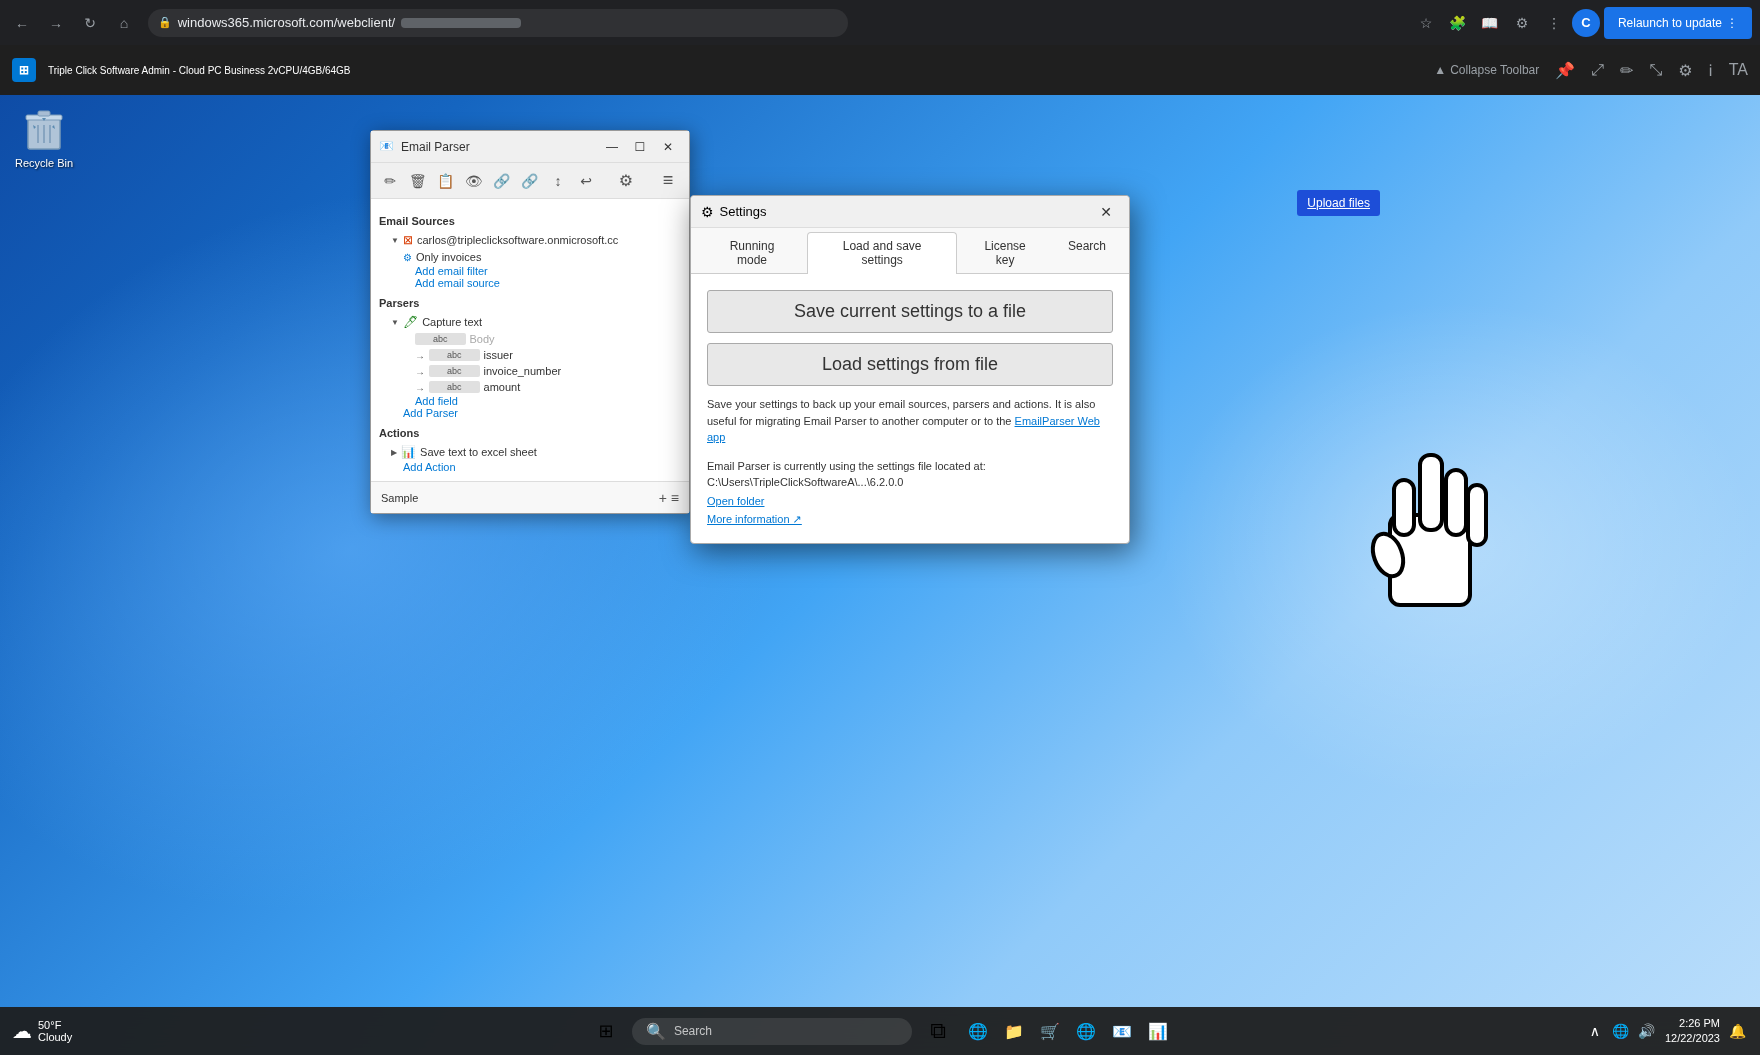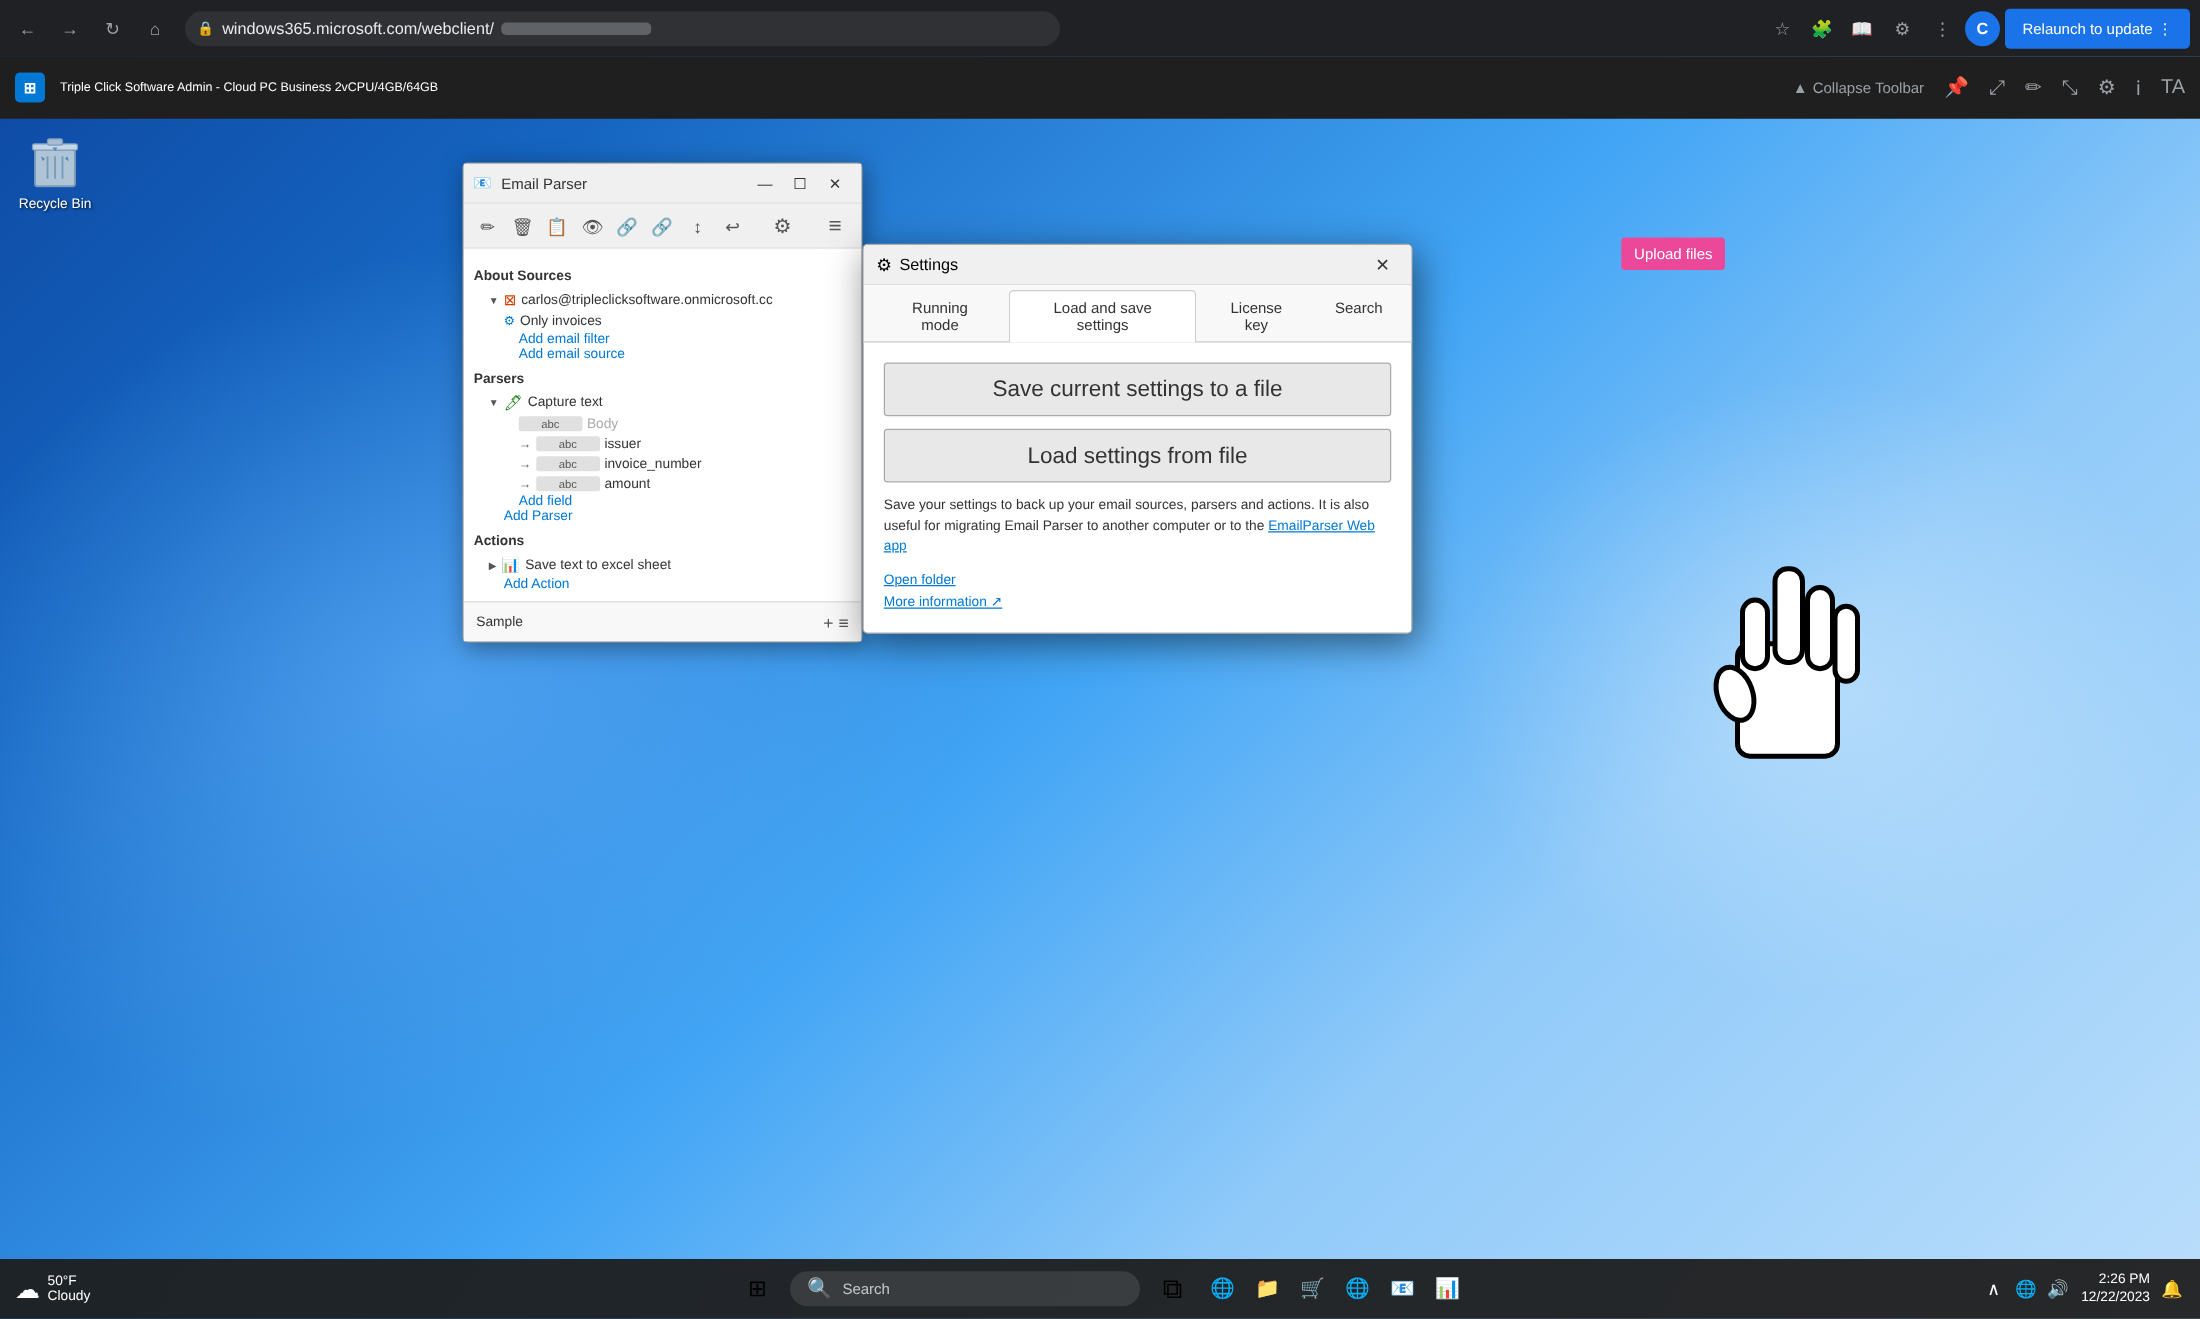--- a/index.html
+++ b/index.html
@@ -425,27 +425,28 @@
       color: #0078d4;
       font-size: 11px;
       cursor: pointer;
       text-decoration: underline;
     }
 
     
     .upload-tooltip {
       position: absolute;
       top: 95px; right: 380px;
-      background: #ec4899;
+      background: #1d4ed8;
       color: white;
       padding: 6px 10px;
       font-size: 12px;
       border-radius: 3px;
       z-index: 200;
       pointer-events: none;
+      text-decoration: underline;
     }
 
     
     .big-cursor {
       position: absolute;
       top: 340px; right: 250px;
       z-index: 300;
       pointer-events: none;
     }
 
@@ -648,21 +649,21 @@
       <div class="ep-toolbar-icon">🔗</div>
       <div class="ep-toolbar-icon">🔗</div>
       <div class="ep-toolbar-icon">↕</div>
       <div class="ep-toolbar-icon">↩</div>
       <div class="ep-gear-btn">⚙</div>
       <div class="ep-gear-btn ep-menu-btn">≡</div>
     </div>
 
     <div class="email-parser-content">
 
-      <div class="ep-section-header">About Sources</div>
+      <div class="ep-section-header">Email Sources</div>
 
       <div class="ep-tree-item ep-tree-indent1">
         <span class="tree-arrow">▼</span>
         <span class="ep-icon-email">⊠</span>
         <span style="font-size:11px;color:#333;overflow:hidden;white-space:nowrap;max-width:220px;">carlos@tripleclicksoftware.onmicrosoft.cc</span>
       </div>
 
       <div class="ep-tree-item ep-tree-indent2">
         <span class="ep-icon-filter">⚙</span>
         <span>Only invoices</span>
@@ -741,20 +742,25 @@
 
     <div class="settings-body">
       <button class="settings-btn">Save current settings to a file</button>
       <button class="settings-btn">Load settings from file</button>
       
       <p class="settings-desc">
         <span>Save your settings to back up your email sources, parsers and actions. It is also useful for migrating Email Parser to another computer or to the</span>
         <span class="settings-link">EmailParser Web app</span>
       </p>
       
+      <p class="settings-file-info">
+        <span>Email Parser is currently using the settings file located at:</span>
+        <br>
+        <span>C:\Users\TripleClickSoftwareA\...\6.2.0.0</span>
+      </p>
       
       <a class="settings-open-folder">Open folder</a>
       <a class="settings-more-info">More information ↗</a>
     </div>
   </div>
 
   <div class="upload-tooltip">
     <span>Upload files</span>
   </div>
 

